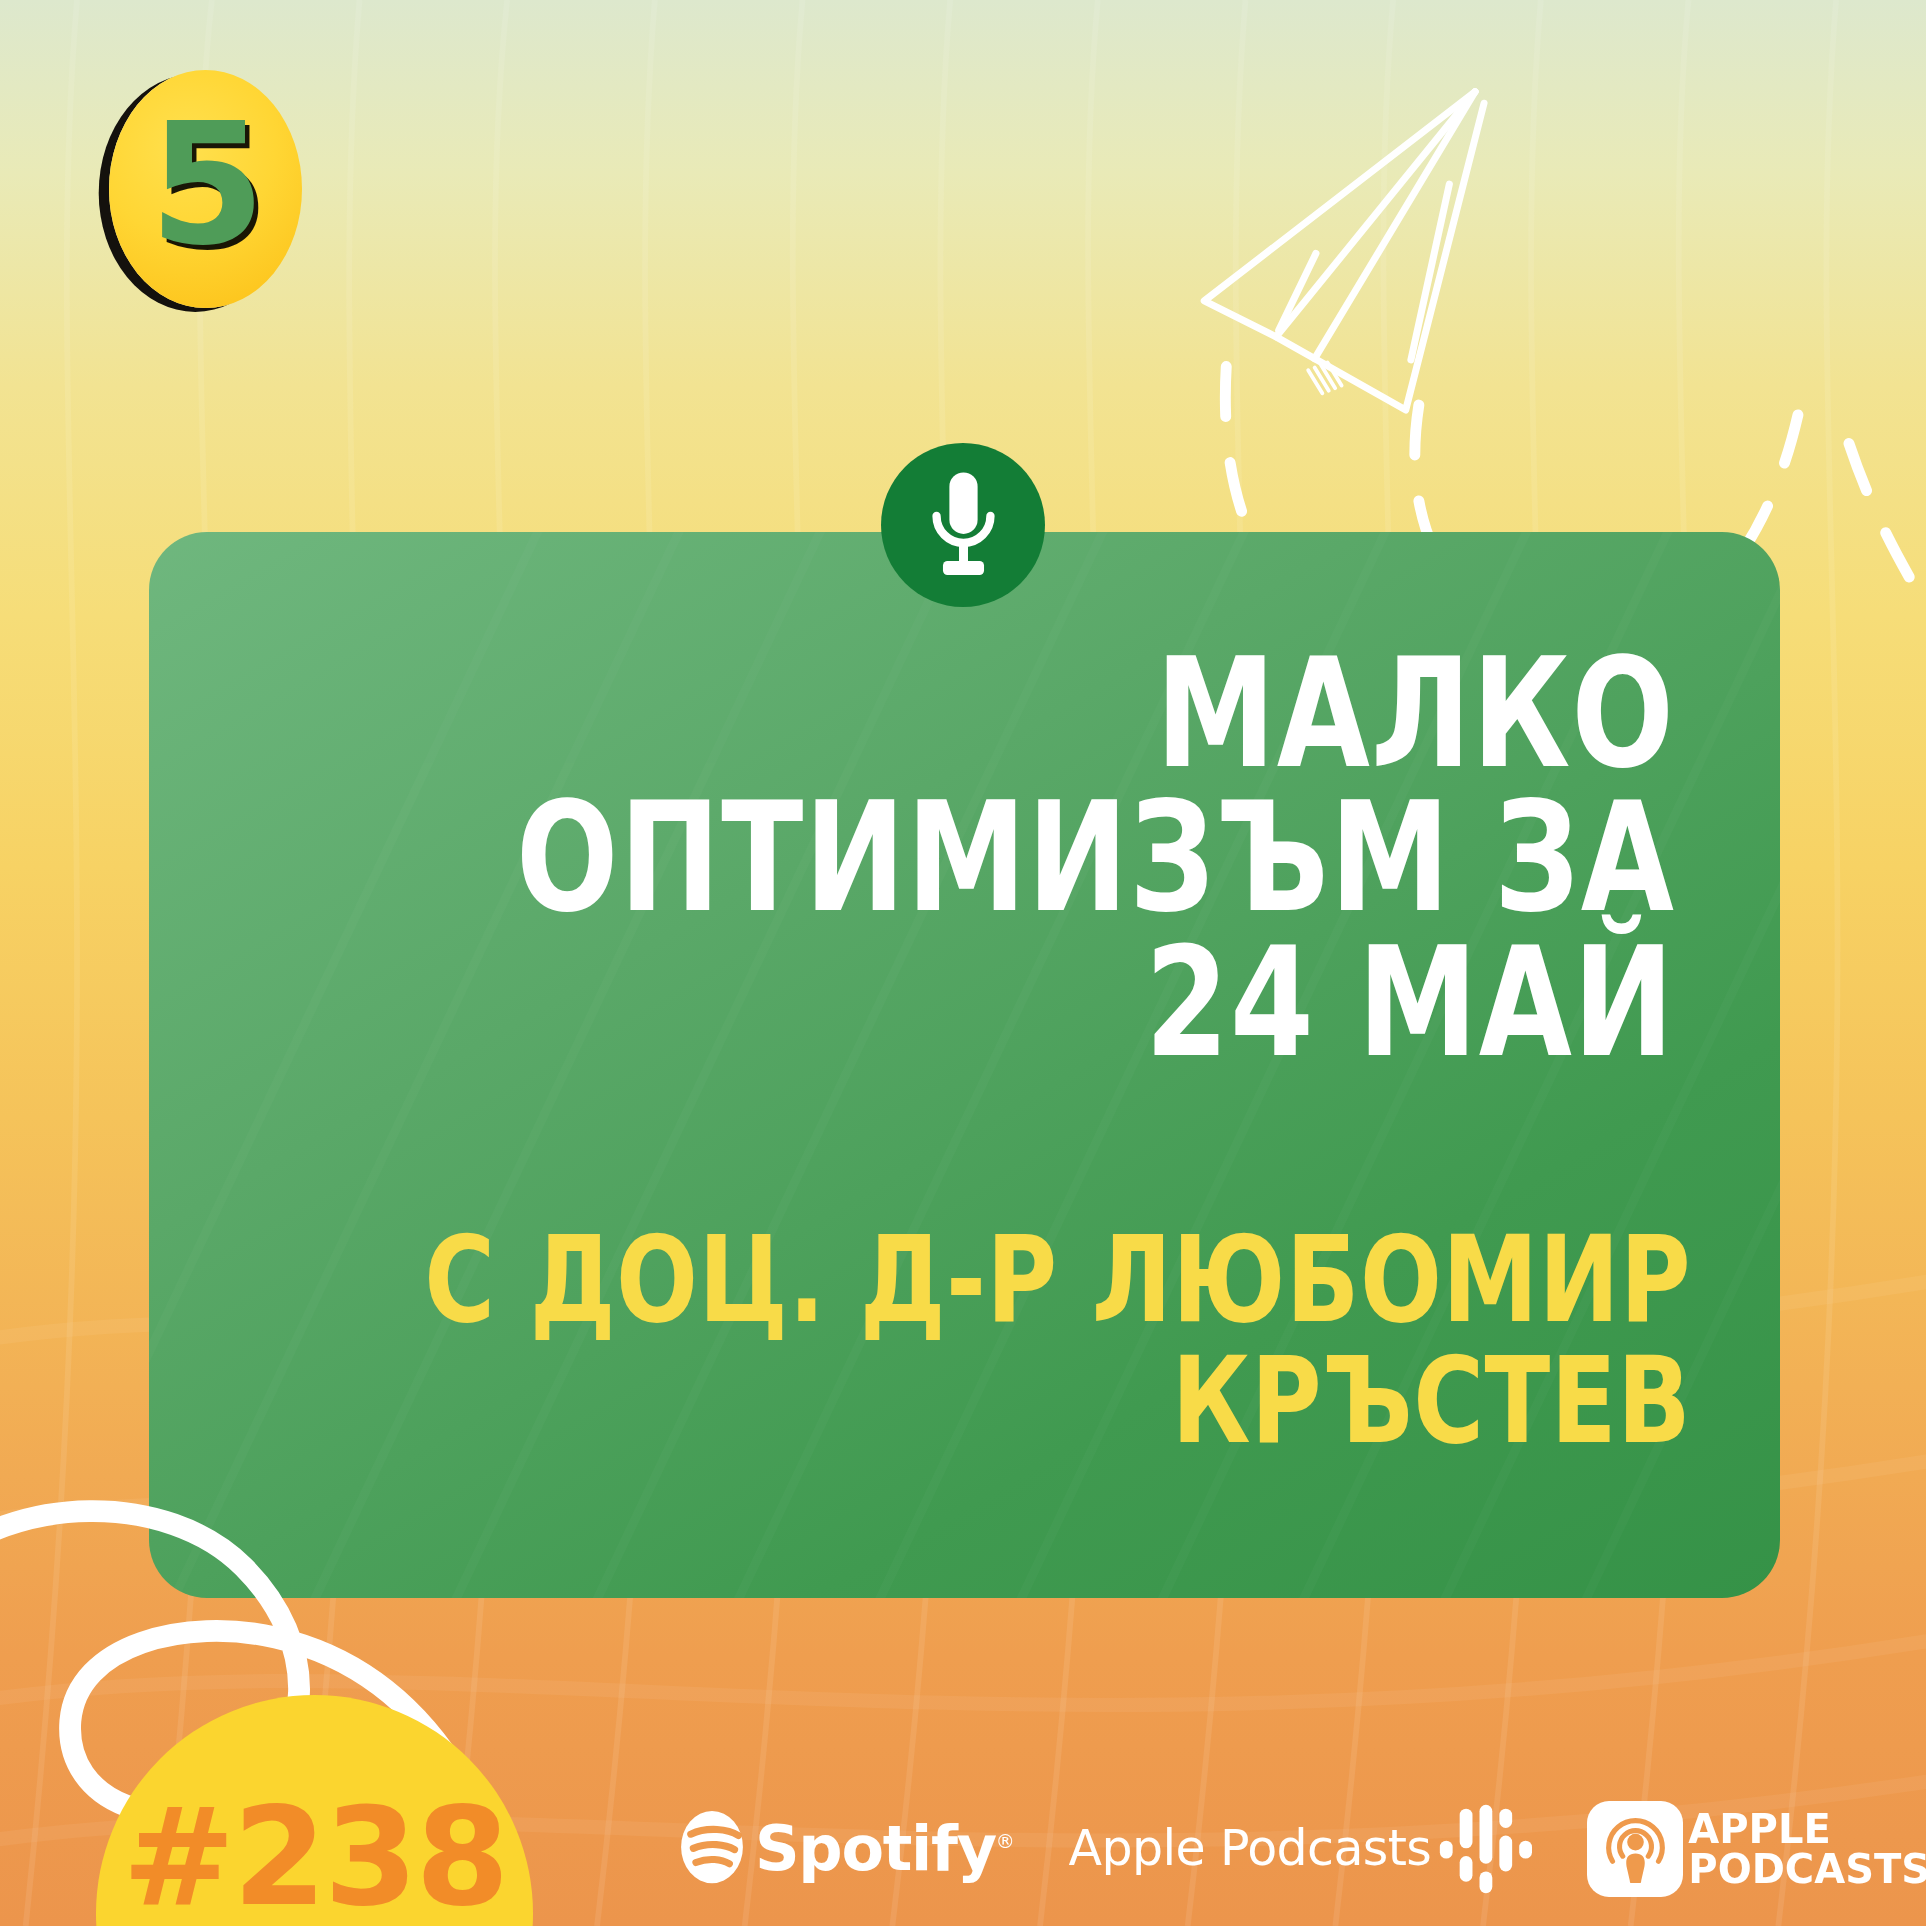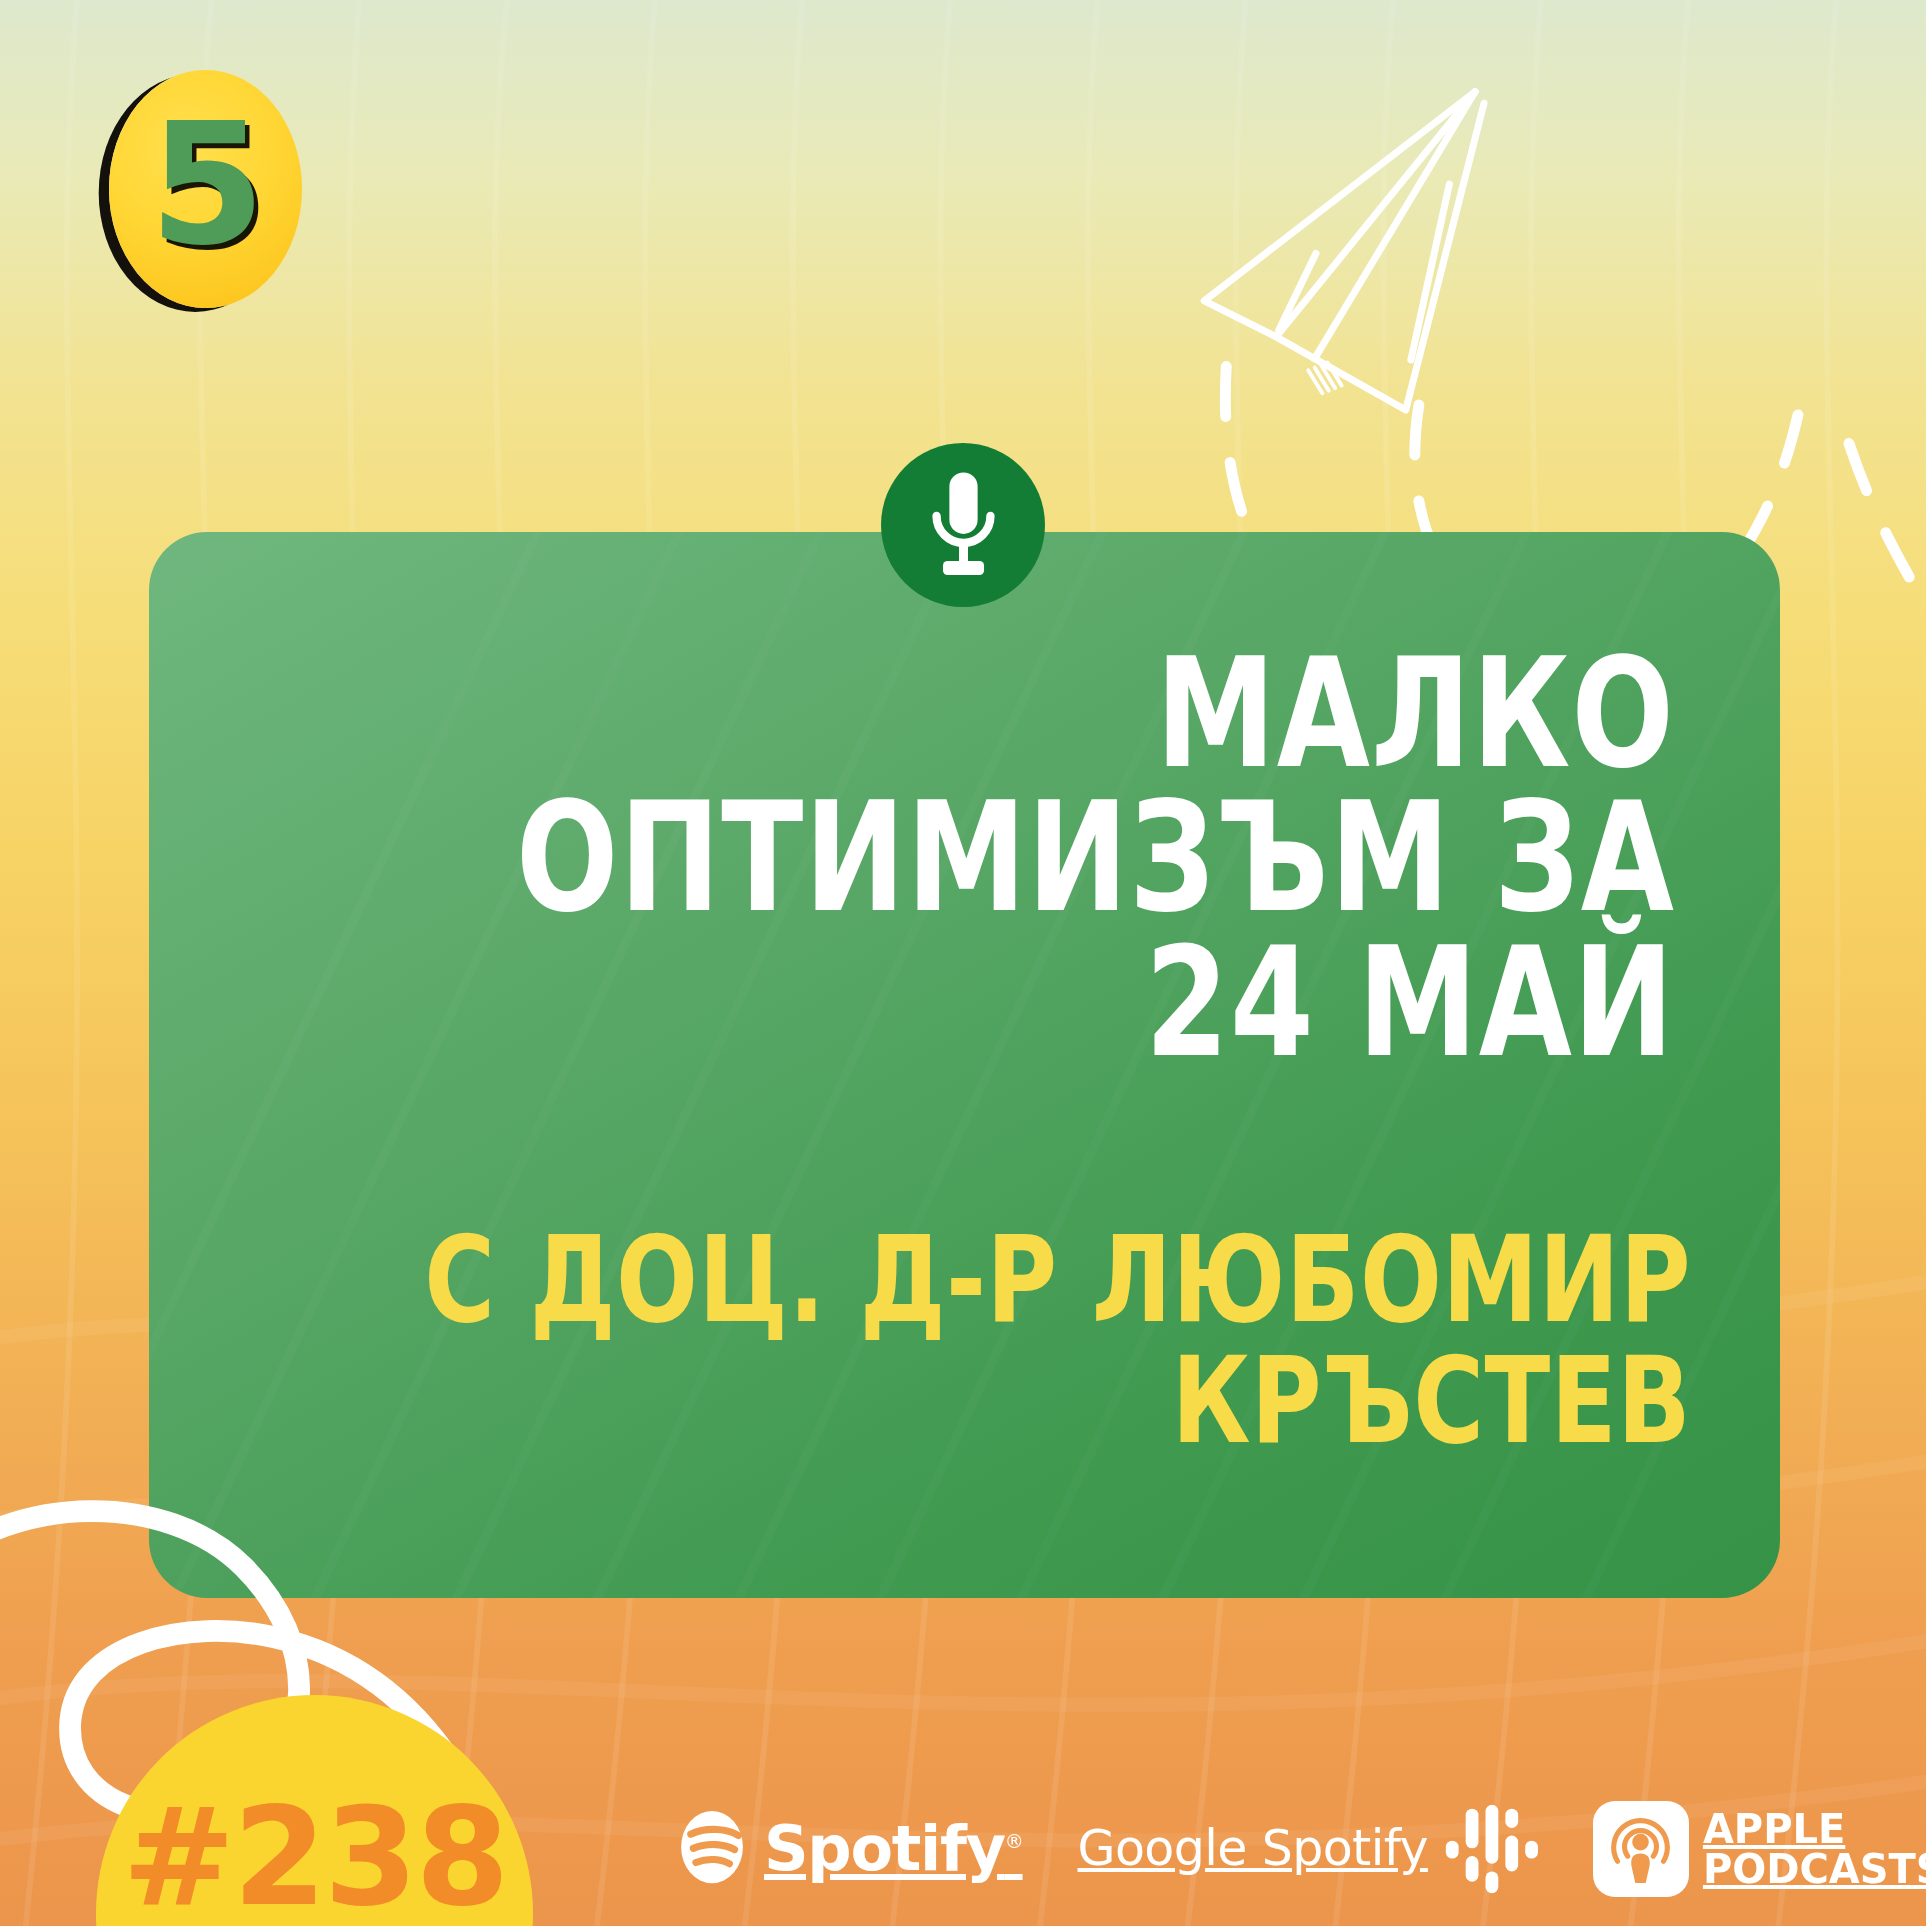--- a/index.html
+++ b/index.html
@@ -206,23 +206,22 @@
     top: 1778px;
     width: 1220px;
     height: 141px;
     display: flex;
     align-items: center;
     gap: 55px;
   }
   .platform {
     display: flex;
     align-items: center;
-    gap: 14px;
+    gap: 5px;
     color: #ffffff;
-    text-decoration: underline;
   }
   .spotify-text {
     font-family: "DejaVu Sans", sans-serif;
     font-weight: 700;
     font-size: 62px;
     letter-spacing: -1.3px;
     line-height: 1;
   }
   .spotify-reg {
     font-size: 19px;
@@ -374,21 +373,21 @@
         <g fill="none" stroke="#ef9a4c" stroke-width="11" stroke-linecap="round">
           <path d="M26 36 C 52 24, 84 28, 100 38"></path>
           <path d="M30 58 C 54 48, 80 52, 94 60"></path>
           <path d="M34 80 C 54 72, 74 75, 86 82"></path>
         </g>
       </svg>
       <span class="spotify-text"><span>Spotify</span><span class="spotify-reg">®</span></span>
     </div>
 
     <div class="platform">
-      <span class="google-text">Google Spotify</span>
+      <span class="google-text">Apple Podcasts</span>
       <svg width="96" height="96" viewBox="0 0 150 150">
         <g fill="#ffffff">
           <rect x="6" y="62" width="20" height="28" rx="10"></rect>
           <rect x="37" y="12" width="20" height="62" rx="10"></rect>
           <rect x="37" y="86" width="20" height="40" rx="10"></rect>
           <rect x="68" y="6" width="20" height="92" rx="10"></rect>
           <rect x="68" y="110" width="20" height="34" rx="10"></rect>
           <rect x="99" y="12" width="20" height="30" rx="10"></rect>
           <rect x="99" y="54" width="20" height="56" rx="10"></rect>
           <rect x="130" y="62" width="20" height="28" rx="10"></rect>

